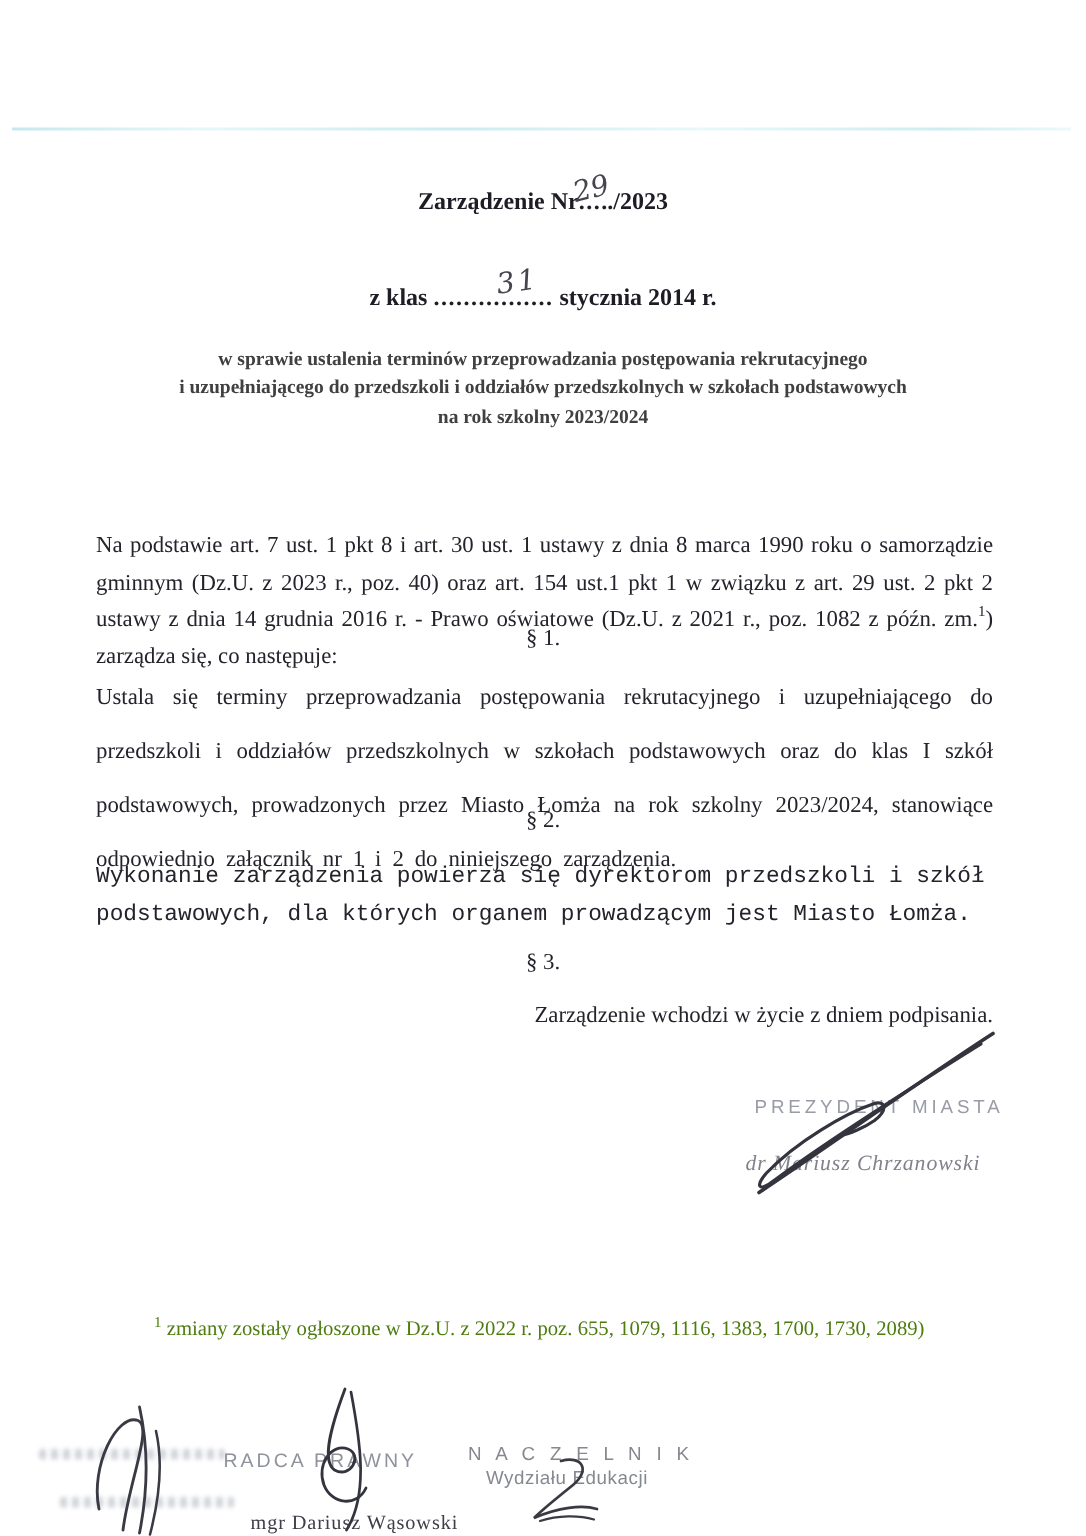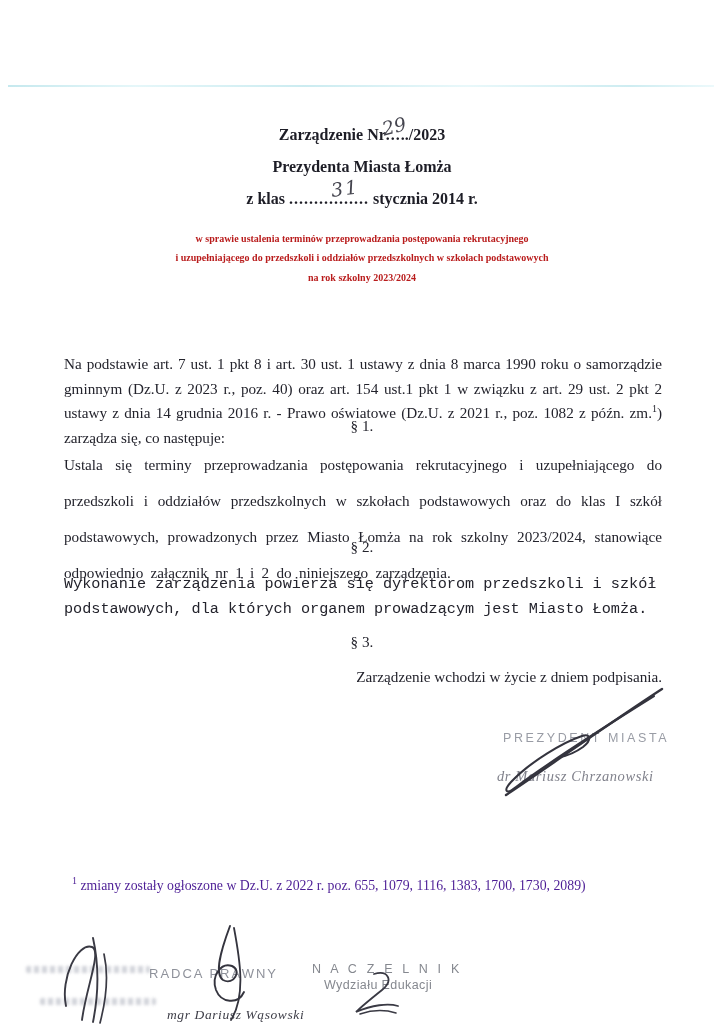--- a/index.html
+++ b/index.html
@@ -27,21 +27,21 @@
   .dots { font-weight:bold; letter-spacing:1px; }
   .hw {
     position:absolute; font-family:"DejaVu Serif", serif; font-style:italic;
     font-weight:400; color:#45454f; white-space:nowrap;
   }
   .hw-order { top:-11px; left:-4px; font-size:19px; transform:rotate(-14deg); }
   .hw-day   { top:-13px; left:42px; font-size:19px; transform:rotate(-8deg); letter-spacing:2px; }
 
   .subject {
     position:absolute; top:229px; left:58px; width:608px; text-align:center;
-    font-weight:bold; font-size:10px; line-height:19.4px; color:#b91c1c;
+    font-weight:bold; font-size:13px; line-height:19.4px; color:#404040;
   }
 
   .para {
     position:absolute; left:64px; width:598px;
     font-size:15.2px; line-height:24.6px; text-align:justify;
   }
   .preamble { top:352px; }
   .sec-mark {
     position:absolute; left:0; width:724px; text-align:center; font-size:15.2px;
   }
@@ -60,40 +60,40 @@
   .president-name {
     position:absolute; top:768px; left:497px;
     font-style:italic; font-size:14.5px; letter-spacing:.6px; color:#81828c;
   }
   .sig { position:absolute; }
   .sig svg { display:block; }
   .sig-president { top:684px; left:486px; }
 
   .footnote {
     position:absolute; top:878px; left:72px; width:575px; font-size:13.8px;
-    text-align:left; color:#4c1d95;
+    text-align:center; color:#4d7c0f;
   }
 
   
   .faint-mark {
     position:absolute; height:7px; border-radius:2px; filter:blur(1.4px); opacity:.75;
     background:repeating-linear-gradient(90deg,#c2c5cd 0 5px, transparent 5px 8px);
   }
   .faint-a { left:26px;  top:966px; width:124px; }
   .faint-b { left:40px;  top:998px; width:116px; }
   .sig-left  { top:930px; left:52px; }
   .radca-role {
     position:absolute; top:966px; left:149px;
     font-family:"Liberation Sans", sans-serif; font-size:13px;
     letter-spacing:2px; color:#8f929b;
   }
   .sig-radca { top:922px; left:186px; }
   .radca-name {
     position:absolute; top:1007px; left:167px;
-    font-style:italic; font-size:13.5px; letter-spacing:.6px; color:#3e3e48;
+    font-size:13.5px; letter-spacing:.6px; color:#3e3e48;
   }
   .nacz-role {
     position:absolute; top:962px; left:312px; width:132px; text-align:center;
     font-family:"Liberation Sans", sans-serif; font-size:12.5px;
     letter-spacing:3.2px; color:#85888f; white-space:nowrap;
   }
   .nacz-dept {
     position:absolute; top:978px; left:312px; width:132px; text-align:center;
     font-family:"Liberation Sans", sans-serif; font-size:12.5px;
     letter-spacing:.4px; color:#85888f;
@@ -103,21 +103,20 @@
 </head>
 <body>
 
 <div class="page">
 
   <div class="scan-line"></div>
 
   <div class="title-line" style="top:126px">
     <span>Zarządzenie Nr</span><span class="dotwrap"><span class="hw hw-order">29</span><span class="dots">...</span></span><span>../2023</span>
   </div>
-  <div class="title-line" style="top:158px">Prezydenta Miasta Łomża</div>
   <div class="title-line" style="top:190px">
     <span>z klas </span><span class="dotwrap"><span class="hw hw-day">31</span><span class="dots">................</span></span><span> stycznia 2014 r.</span>
   </div>
 
   <div class="subject">
     <div>w sprawie ustalenia terminów przeprowadzania postępowania rekrutacyjnego</div>
     <div>i uzupełniającego do przedszkoli i oddziałów przedszkolnych w szkołach podstawowych</div>
     <div>na rok szkolny 2023/2024</div>
   </div>
 

